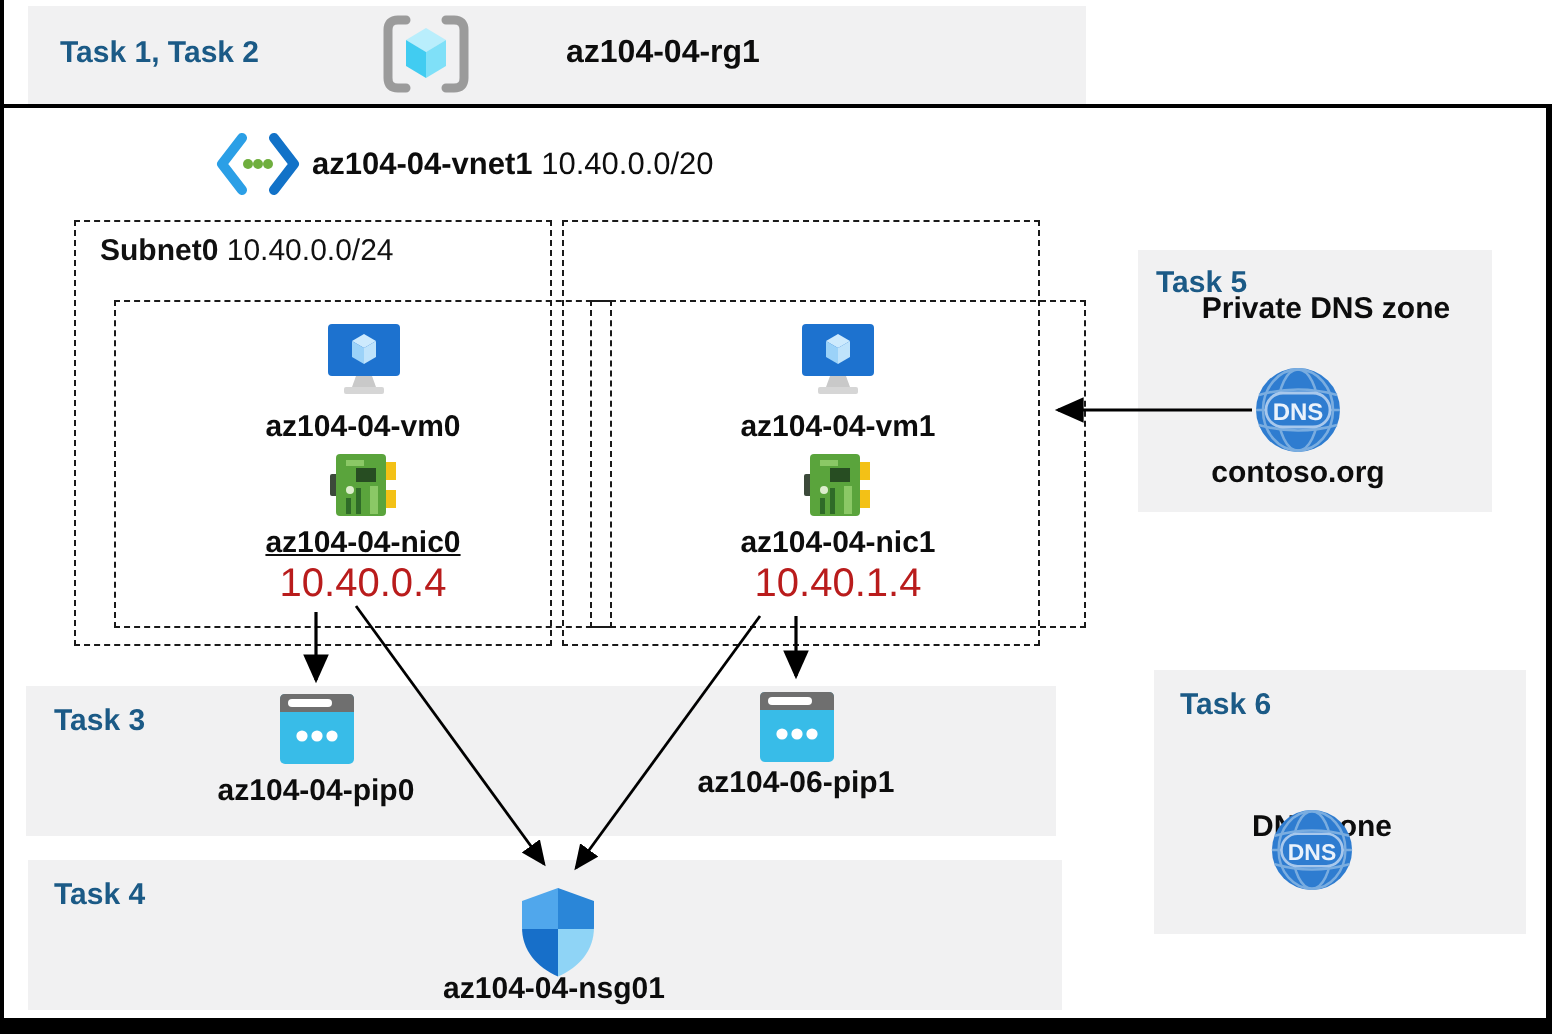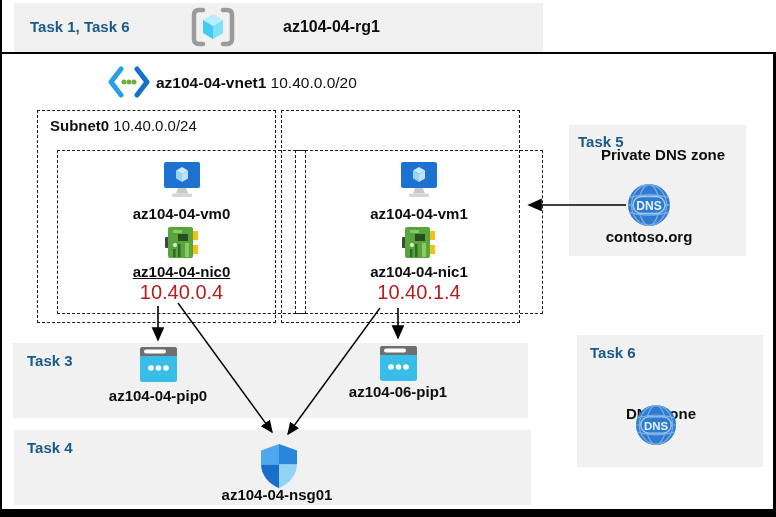--- a/index.html
+++ b/index.html
@@ -29,21 +29,21 @@
 <body>
 
 <div class="canvas">
 
   <div class="edge" style="left:0;top:0;width:2px;height:517px;"></div>
   <div class="edge" style="left:0;top:52px;width:776px;height:2px;"></div>
   <div class="edge" style="left:773px;top:52px;width:3px;height:465px;"></div>
   <div class="edge" style="left:0;top:509px;width:776px;height:8px;"></div>
 
   <div class="panel" style="left:14px;top:3px;width:529px;height:49px;">
-    <span class="task-label" style="left:16px;top:15px;">Task 1, Task 6</span>
+    <span class="task-label" style="left:16px;top:15px;">Task 1, Task 2</span>
     <span class="abs" style="left:176px;top:4px;">
       <svg class="icon" width="46" height="40" viewBox="0 0 46 40">
         <path d="M13 3 H9 Q4 3 4 8 V32 Q4 37 9 37 H13" fill="none" stroke="#9b9b9b" stroke-width="4.5" stroke-linecap="round"></path>
         <path d="M33 3 H37 Q42 3 42 8 V32 Q42 37 37 37 H33" fill="none" stroke="#9b9b9b" stroke-width="4.5" stroke-linecap="round"></path>
         <polygon points="23,7 33,13 23,19 13,13" fill="#b9eefc"></polygon>
         <polygon points="13,13 23,19 23,32 13,26" fill="#41ccf1"></polygon>
         <polygon points="33,13 23,19 23,32 33,26" fill="#7fe0f8"></polygon>
       </svg>
     </span>
     <span class="rg-label" style="left:269px;top:15px;">az104-04-rg1</span>

